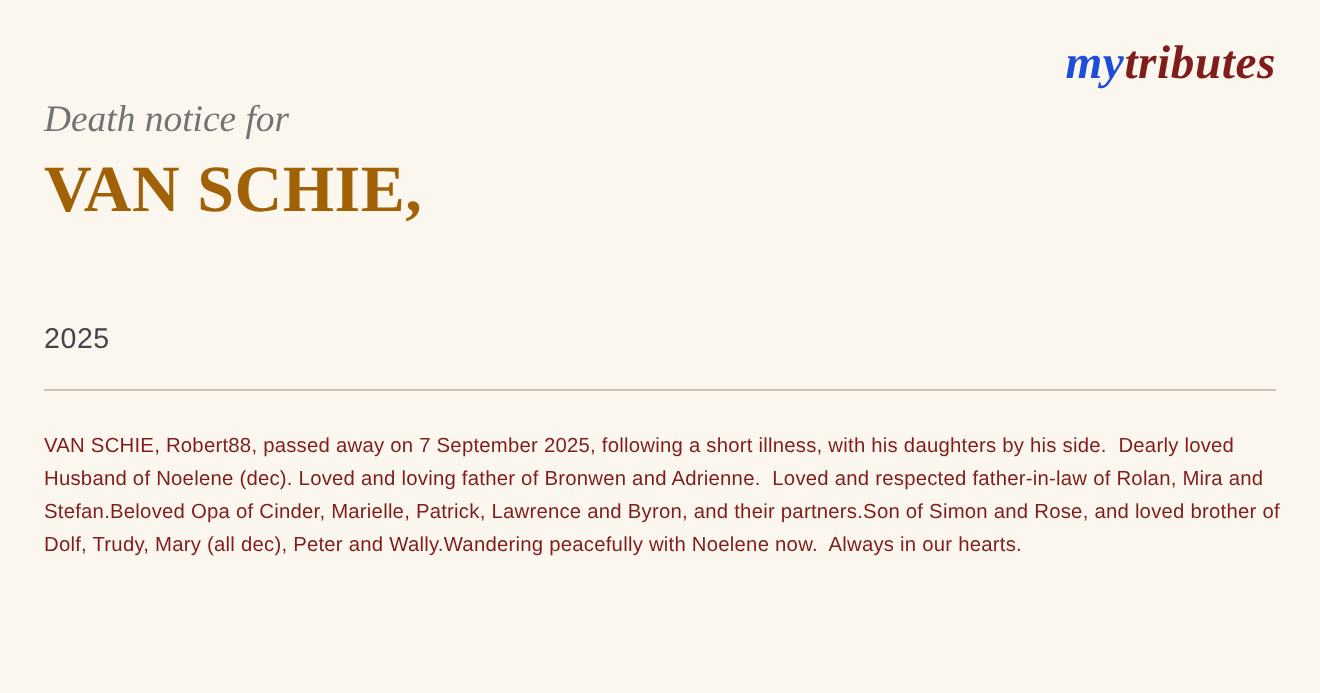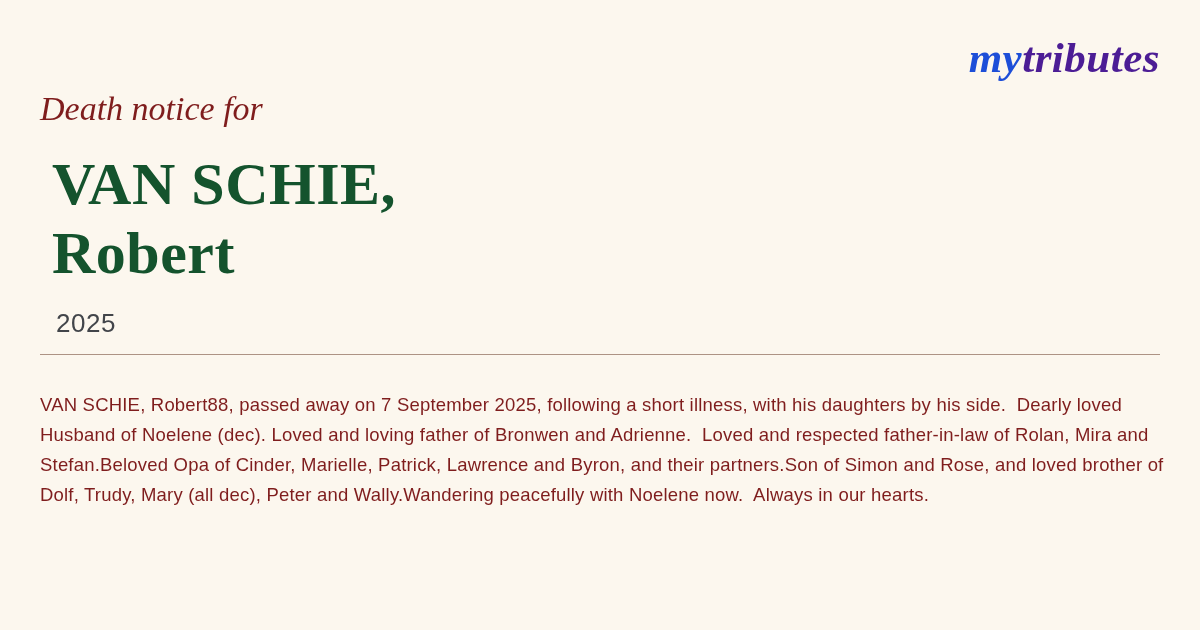--- a/index.html
+++ b/index.html
@@ -20,51 +20,51 @@
     right: 40px;
     font-family: "Liberation Serif", serif;
     font-style: italic;
     font-weight: bold;
     font-size: 43px;
     letter-spacing: 0.5px;
     line-height: 1;
     white-space: nowrap;
   }
   .logo .logo-my   { color: #1d4ed8; }
-  .logo .logo-trib { color: #4c1d95; }
+  .logo .logo-trib { color: #7f1d1d; }
 
   .eyebrow {
     position: absolute;
     left: 40px;
     top: 90px;
     font-family: "Liberation Serif", serif;
     font-style: italic;
     font-weight: normal;
     font-size: 34px;
-    color: #7f1d1d;
+    color: #737373;
     margin: 0;
   }
   .deceased-name {
     position: absolute;
     left: 40px;
     top: 138px;
-    margin: 12px;
+    margin: 0;
     font-family: "Liberation Serif", serif;
     font-weight: bold;
     font-size: 60px;
     line-height: 69px;
-    color: #14532d;
+    color: #a16207;
     letter-spacing: 0.5px;
   }
   .deceased-name span { display: block; }
   .notice-year {
     position: absolute;
     left: 40px;
     top: 292px;
-    margin: 16px;
+    margin: 0;
     font-size: 26px;
     font-weight: normal;
     color: #42454A;
     letter-spacing: 0.5px;
     text-align: center;
   }
   .divider {
     position: absolute;
     left: 40px;
     top: 354px;
@@ -93,21 +93,20 @@
 <div class="card">
 
   <div class="logo">
     <span class="logo-my">my</span><span class="logo-trib">tributes</span>
   </div>
 
   <p class="eyebrow">Death notice for</p>
 
   <h1 class="deceased-name">
     <span>VAN SCHIE,</span>
-    <span>Robert</span>
   </h1>
 
   <p class="notice-year">2025</p>
 
   <hr class="divider">
 
   <p class="notice-body">VAN SCHIE, Robert88, passed away on 7 September 2025, following a short illness, with his daughters by his side.  Dearly loved Husband of Noelene (dec). Loved and loving father of Bronwen and Adrienne.  Loved and respected father-in-law of Rolan, Mira and Stefan.Beloved Opa of Cinder, Marielle, Patrick, Lawrence and Byron, and their partners.Son of Simon and Rose, and loved brother of Dolf, Trudy, Mary (all dec), Peter and Wally.Wandering peacefully with Noelene now.  Always in our hearts.</p>
 
 </div>
 

